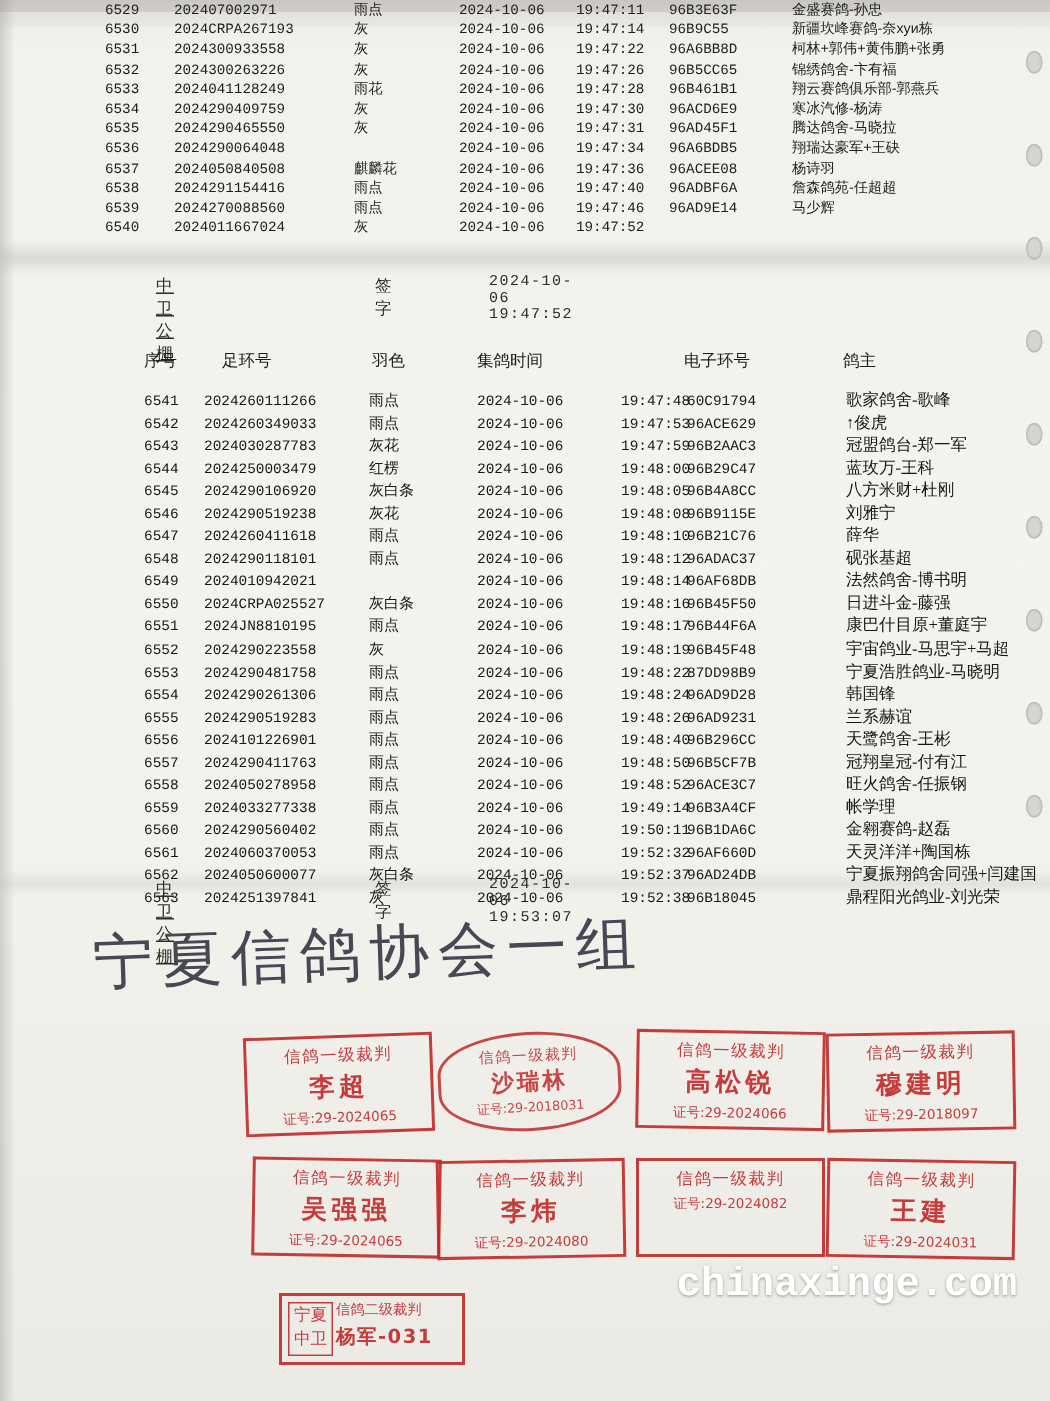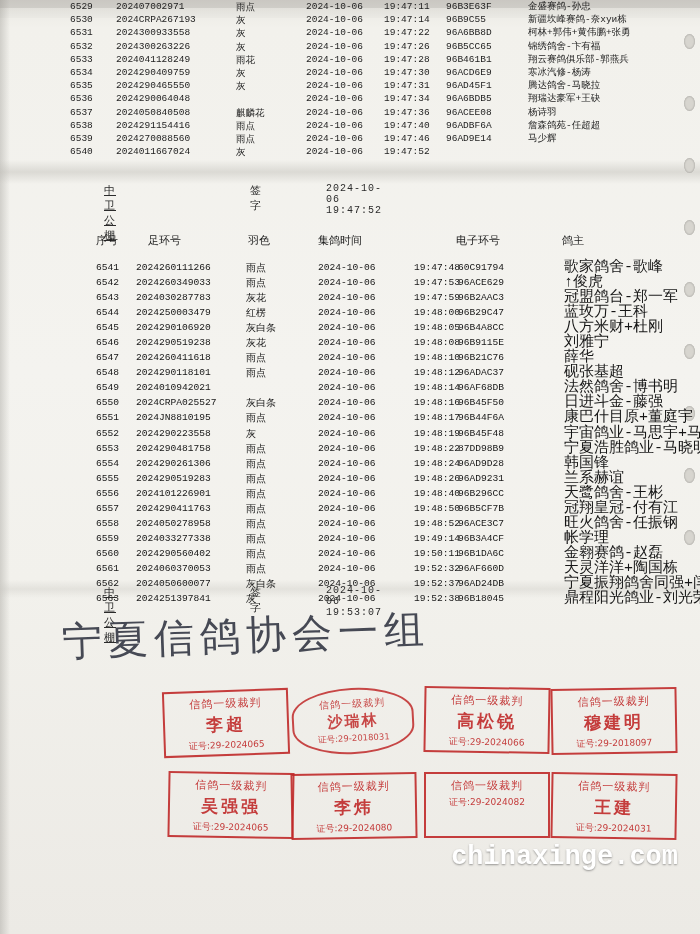--- a/index.html
+++ b/index.html
@@ -41,21 +41,21 @@
     font-family:"Liberation Mono", monospace;
     color:#1d1d1d;
   }
   .trow{display:flex;height:13.2px;white-space:nowrap;}
   .c-seq{width:46px;}
   .c-ring{width:120px;}
   .c-color{width:70px;font-family:"Liberation Sans",sans-serif;}
   .c-time{width:78px;}
   .c-clock{width:62px;}
   .c-echip{width:82px;}
-  .c-owner{width:auto;font-family:Liberation Mono, monospace;}
+  .c-owner{width:auto;font-family:Liberation Sans, sans-serif;}
 
   
   .sigrow{
     position:absolute;left:88px;font-size:11px;
     font-family:"Liberation Sans",sans-serif;letter-spacing:1px;
   }
   .sigrow .a{position:absolute;left:16px;top:0;text-decoration:underline;}
   .sigrow .b{position:absolute;left:162px;top:0;}
   .sigrow .c{position:absolute;left:238px;top:0;font-family:"Liberation Mono",monospace;font-size:10px;}
 
@@ -83,21 +83,21 @@
     color:#161616;
   }
   .mrow{height:15.05px;white-space:nowrap;position:relative;}
   .mrow span{position:absolute;top:0;}
   .m-seq{left:0;}
   .m-ring{left:40px;text-align:center;}
   .m-color{left:150px;font-family:"Liberation Sans",sans-serif;font-size:10px;}
   .m-time{left:222px;}
   .m-clock{left:318px;}
   .m-echip{left:362px;}
-  .m-owner{left:468px;font-family:Liberation Mono, monospace;font-size:15px;}
+  .m-owner{left:468px;font-family:Liberation Serif, serif;font-size:11px;}
 
   
   .handwrite{
     position:absolute;left:62px;top:608px;
     font-size:40px;
     font-family:"DejaVu Sans", sans-serif;
     color:#2f3340;
     letter-spacing:6px;
     transform:rotate(-2deg);
     opacity:.88;
@@ -546,17 +546,25 @@
         <div class="l1">信鸽一级裁判</div>
         <div class="l3">证号:29-2024082</div>
       </div>
       <div class="stamp w" style="left: 551px; top: 773px; transform: rotate(1deg);">
         <div class="l1">信鸽一级裁判</div>
         <div class="l2">王建</div>
         <div class="l3">证号:29-2024031</div>
       </div>
     </div>
 
+  <div class="stamp-final" style="left:186px;top:862px">
+    <div class="box">
+      <div>宁夏</div>
+      <div>中卫</div>
+    </div>
+    <div class="t1">信鸽二级裁判</div>
+    <div class="t2">杨军-031</div>
+  </div>
 
   <div class="wm">
     <div class="w1">chinaxinge.com</div>
   </div>
 </div>
 
 </body></html>

